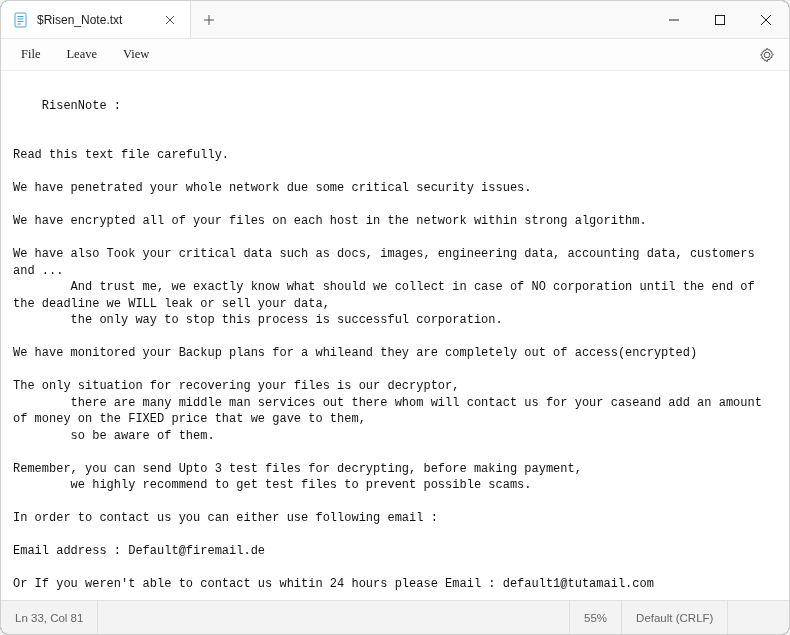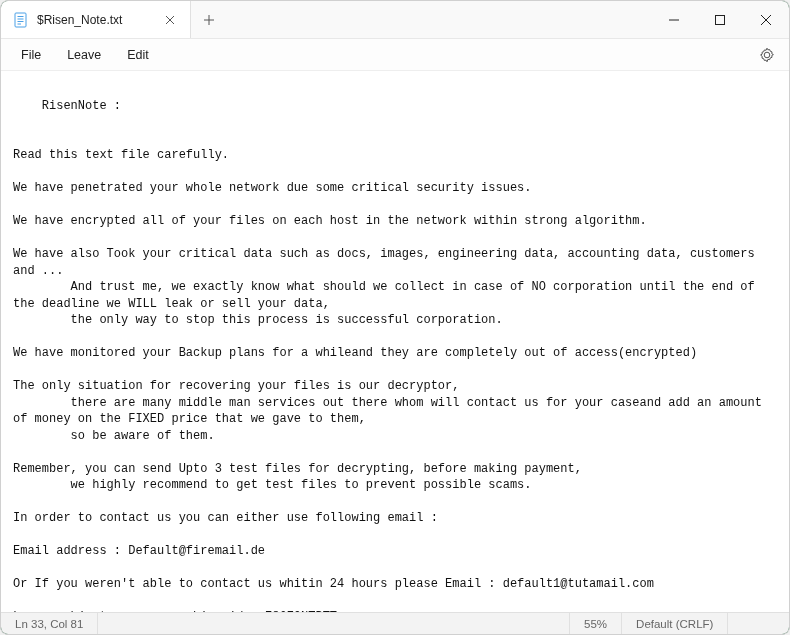--- a/index.html
+++ b/index.html
@@ -80,20 +80,21 @@
       color: #222;
     }
     .menu-bar {
       height: 32px;
       display: flex;
       align-items: center;
       padding: 0 8px;
       gap: 2px;
       background: #fdfdfd;
       border-bottom: 1px solid #eee;
+      font-family: Liberation Serif, serif;
     }
     .menu-item {
       font-size: 12.5px;
       color: #222;
       padding: 6px 12px;
       cursor: pointer;
       border-radius: 4px;
     }
     .menu-spacer { flex: 1; }
     .settings-btn {
@@ -113,21 +114,21 @@
       font-family: Consolas, "Courier New", monospace;
       font-size: 12px;
       line-height: 16.5px;
       color: #111;
       white-space: pre-wrap;
       word-wrap: break-word;
       position: relative;
       background: #ffffff;
     }
     .status-bar {
-      height: 22px;
+      height: 34px;
       display: flex;
       align-items: stretch;
       background: #f3f3f3;
       border-top: 1px solid #e0e0e0;
       font-size: 11.5px;
       color: #666;
     }
     .status-cell {
       display: flex;
       align-items: center;
@@ -185,21 +186,21 @@
           <line x1="0" y1="0" x2="10" y2="10" stroke="currentColor" stroke-width="1"></line>
           <line x1="10" y1="0" x2="0" y2="10" stroke="currentColor" stroke-width="1"></line>
         </svg>
       </div>
     </div>
   </div>
 
   <div class="menu-bar">
     <div class="menu-item">File</div>
     <div class="menu-item">Leave</div>
-    <div class="menu-item">Edit</div>
+    <div class="menu-item">View</div>
     <div class="menu-spacer"></div>
     <div class="settings-btn">
       <svg width="16" height="16" viewBox="0 0 16 16">
         <path fill="none" stroke="currentColor" stroke-width="1" d="M8 5.2a2.8 2.8 0 1 0 0 5.6 2.8 2.8 0 0 0 0-5.6z"></path>
         <path fill="none" stroke="currentColor" stroke-width="1" d="M8 1.2l.9 1.6 1.8-.2.6 1.7 1.7.6-.2 1.8 1.6.9-1.6.9.2 1.8-1.7.6-.6 1.7-1.8-.2L8 14.8l-.9-1.6-1.8.2-.6-1.7-1.7-.6.2-1.8L1.6 8l1.6-.9-.2-1.8 1.7-.6.6-1.7 1.8.2z"></path>
       </svg>
     </div>
   </div>
 
   <div class="editor">

